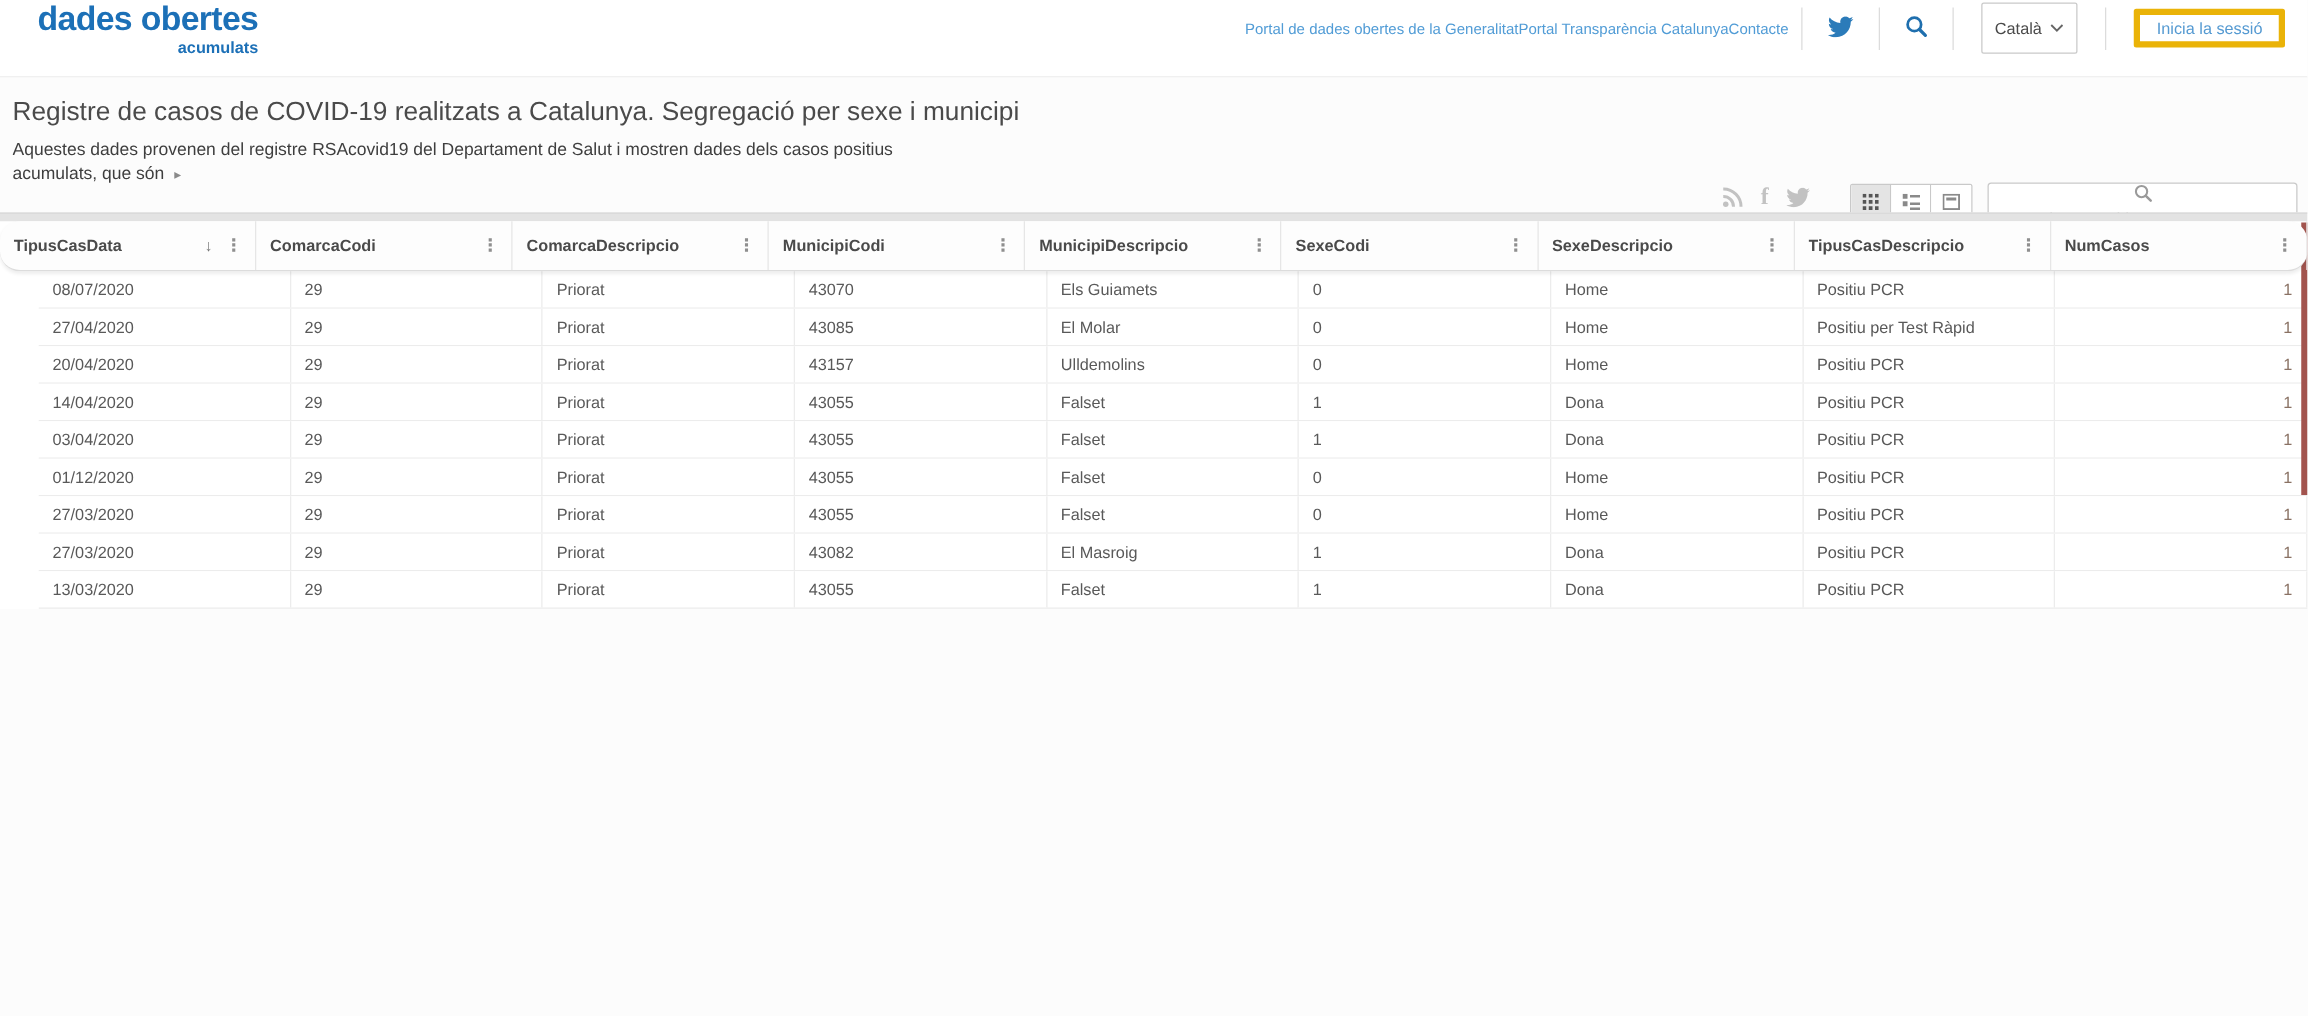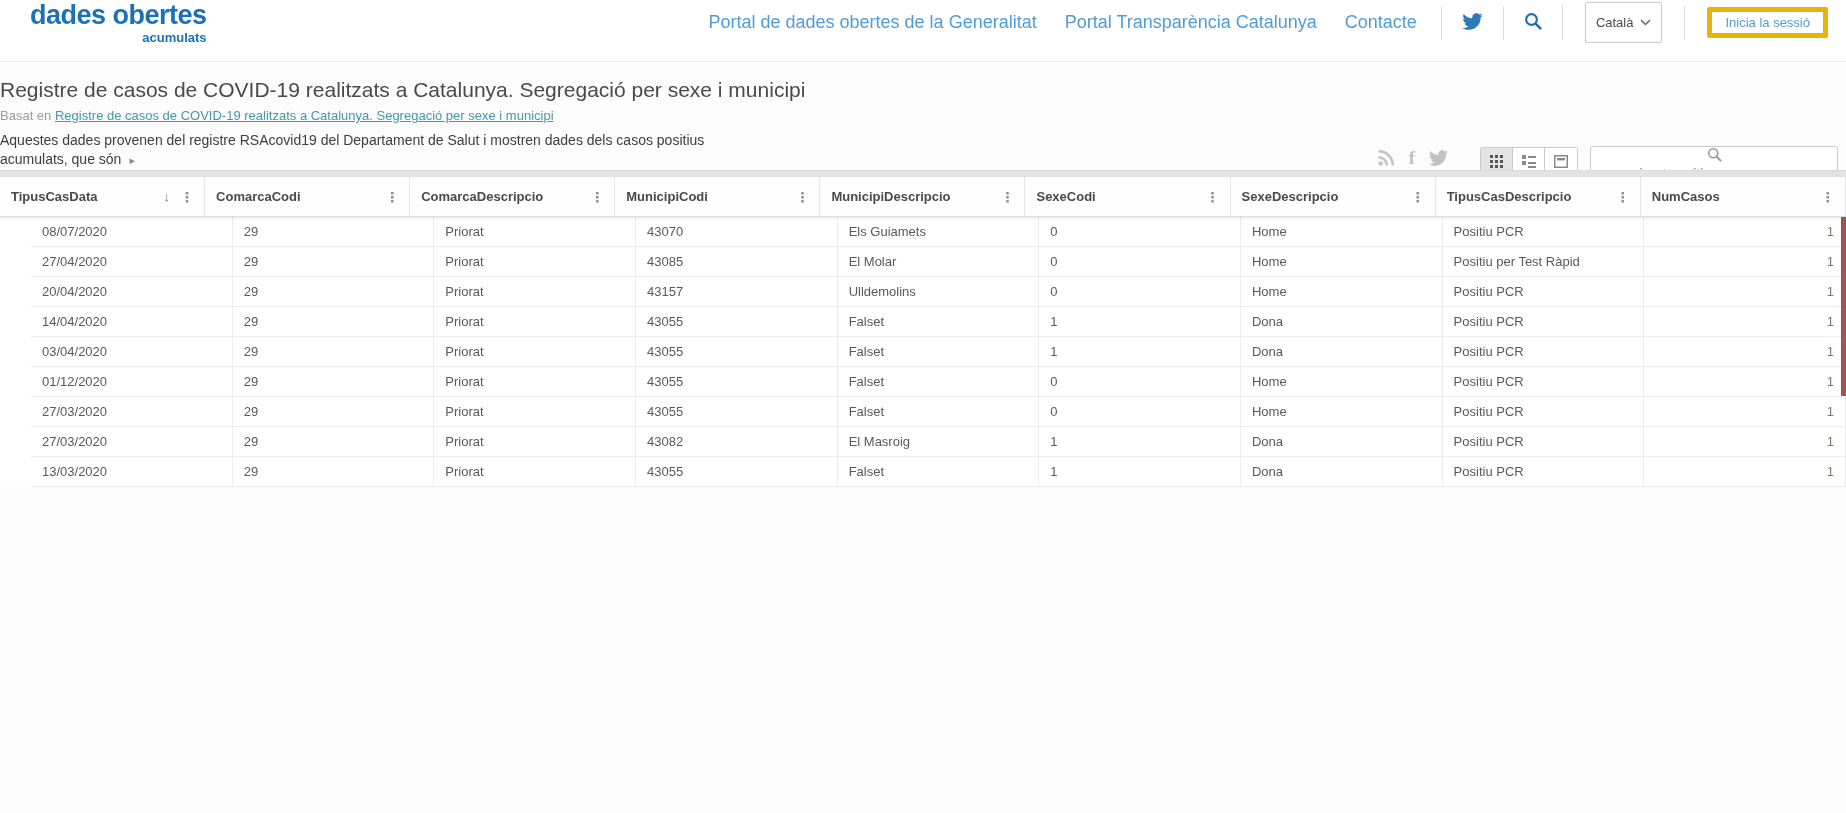--- a/index.html
+++ b/index.html
@@ -8,30 +8,30 @@
     font-family: "Liberation Sans", "DejaVu Sans", sans-serif;
     background:#fcfcfc; color:#3f3f3f; position:relative;
   }
   
   .topbar{ height:62px; background:#fff; border-bottom:1px solid #ececec;
     display:flex; align-items:center; padding:0 18px 16px 30px; }
   .brand{ color:#1c70b7; line-height:1; cursor:pointer; }
   .brand-main{ font-size:27px; font-weight:700; letter-spacing:-0.5px; }
   .brand-sub{ font-size:13px; font-weight:700; text-align:right; margin-top:2px; }
   .topnav{ margin-left:auto; display:flex; align-items:center; }
-  .nav-link{ color:#519cd6; font-size:18px; text-decoration:none; margin:0 14px; cursor:pointer; white-space:nowrap; }
+  .nav-link{ color:#519cd6; font-size:12px; text-decoration:none; margin:0 0; cursor:pointer; white-space:nowrap; }
   .vsep{ width:1px; height:34px; background:#dcdcdc; margin:0 10px; }
   .icon-btn{ background:none; border:none; cursor:pointer; padding:4px 10px; display:flex; align-items:center; }
   .lang-box{ border:1px solid #c9c9c9; border-radius:2px; background:#fff; height:41px;
     display:flex; align-items:center; padding:0 10px; margin:0 12px; font-size:13px; color:#4a4a4a; cursor:pointer; }
   .lang-box svg{ margin-left:7px; }
   .signin-btn{ border:5px solid #eab308; border-radius:2px; background:#fff; color:#559ad2;
     font-size:13px; padding:0 13px; height:31px; margin-left:12px; cursor:pointer; white-space:nowrap; }
   
-  .meta{ position:relative; padding:0 0; background:#fcfcfc; }
+  .meta{ position:relative; padding:0 10px; background:#fcfcfc; }
   .ds-title{ font-size:21px; font-weight:300; color:#4a4a4a; padding-top:16px; }
   .based{ font-size:13px; color:#9b9b9b; margin-top:6px; }
   .based a{ color:#4796ab; text-decoration:underline; cursor:pointer; }
   .desc{ font-size:14px; color:#3e3e3e; line-height:19px; width:775px; margin-top:8px; height:40px; overflow:hidden; }
   .expand-arrow{ color:#8a8a8a; font-size:11px; margin-left:8px; cursor:pointer; }
   
   .share-row{ position:absolute; top:86px; right:398px; display:flex; align-items:center; gap:14px; }
   .share-ic{ cursor:pointer; display:flex; align-items:center; }
   .fb-f{ font-family:"Liberation Serif","DejaVu Serif",serif; font-weight:700; font-size:19px; color:#c2c2c2; line-height:1; }
   .viewtoggle{ position:absolute; top:85px; right:268px; display:flex; border:1px solid #c9c9c9; border-radius:2px; overflow:hidden; background:#fff; }
@@ -45,21 +45,21 @@
     font-family:"Liberation Sans", sans-serif; background:transparent; }
   .searchbox .close-x{ color:#cfcfcf; font-size:16px; cursor:pointer; line-height:1; }
   .actions{ position:absolute; top:140px; right:3px; display:flex; }
   .action-btn{ background:#fff; border:1px solid #ccc; border-left-width:3px; border-left-style:solid;
     margin-left:-1px; padding:0 10px; height:27px; font-size:13.5px; color:#3c3c55; cursor:pointer;
     font-family:"Liberation Sans", sans-serif; white-space:nowrap; }
   
   .grid{ position:absolute; top:170px; left:0; right:0; background:#fff; }
   .grid-topbar{ height:7px; background:#e3e3e3; border-top:1px solid #d8d8d8; }
   .thead{ display:flex; height:40px; background:#fdfdfd; border-bottom:1px solid #dcdcdc;
-    box-shadow:0 2px 3px rgba(0,0,0,0.07); position:relative; z-index:2; }
+    box-shadow:0 2px 3px rgba(0,0,0,0.07); position:relative; z-index:2;border-radius:16px; }
   .th{ width:11.111%; display:flex; align-items:center; padding:0 8px 0 11px;
     border-right:1px solid #e6e6e6; font-weight:700; font-size:13px; color:#4a4a4a; cursor:pointer; }
   .th-label{ flex:1; overflow:hidden; white-space:nowrap; }
   .sort{ color:#777; font-size:13px; margin-right:8px; cursor:pointer; }
   .kebab{ color:#8f8f8f; font-size:14px; font-weight:700; cursor:pointer; padding:0 2px; }
   .row{ display:flex; height:30px; background:#fff; border-bottom:1px solid #ececec; cursor:pointer;margin-left:31px; }
   .td{ width:11.111%; padding:0 11px; line-height:29px; font-size:13px; color:#595959;
     border-right:1px solid #ececec; white-space:nowrap; overflow:hidden; }
   .td.num{ text-align:right; color:#8a7264; }
   .scroll-thumb{ position:absolute; right:0; top:8px; width:5px; height:218px; background:#a2544e; }
@@ -102,24 +102,20 @@
           <polyline points="1,1 5.5,5.5 10,1" fill="none" stroke="#666" stroke-width="1.5"></polyline>
         </svg>
     </div>
     <span class="vsep"></span>
     <button class="signin-btn">Inicia la sessió</button>
   </nav>
 </header>
 
 <section class="meta">
   <h1 class="ds-title">Registre de casos de COVID-19 realitzats a Catalunya. Segregació per sexe i municipi</h1>
-  <div class="based">
-    <span>Basat en</span>
-    <a>Registre de casos de COVID-19 realitzats a Catalunya. Segregació per sexe i municipi</a>
-  </div>
   <div class="desc">
     <div><span>Aquestes dades provenen del registre RSAcovid19 del Departament de Salut i mostren dades dels casos positius acumulats, que són</span><span class="expand-arrow">▸</span></div>
     <div>aquells que han donat positiu en alguna prova diagnòstica (PCR o test ràpid). També inclou les dades dels casos sospitosos acumulats</div>
   </div>
 
   <div class="share-row">
     <span class="share-ic">
       <svg width="17" height="17" viewBox="0 0 17 17">
           <circle cx="2.6" cy="14.4" r="2.2" fill="#c2c2c2"></circle>
           <path d="M0.6 8.2 a8 8 0 0 1 8.2 8.2" fill="none" stroke="#c2c2c2" stroke-width="2.4"></path>

